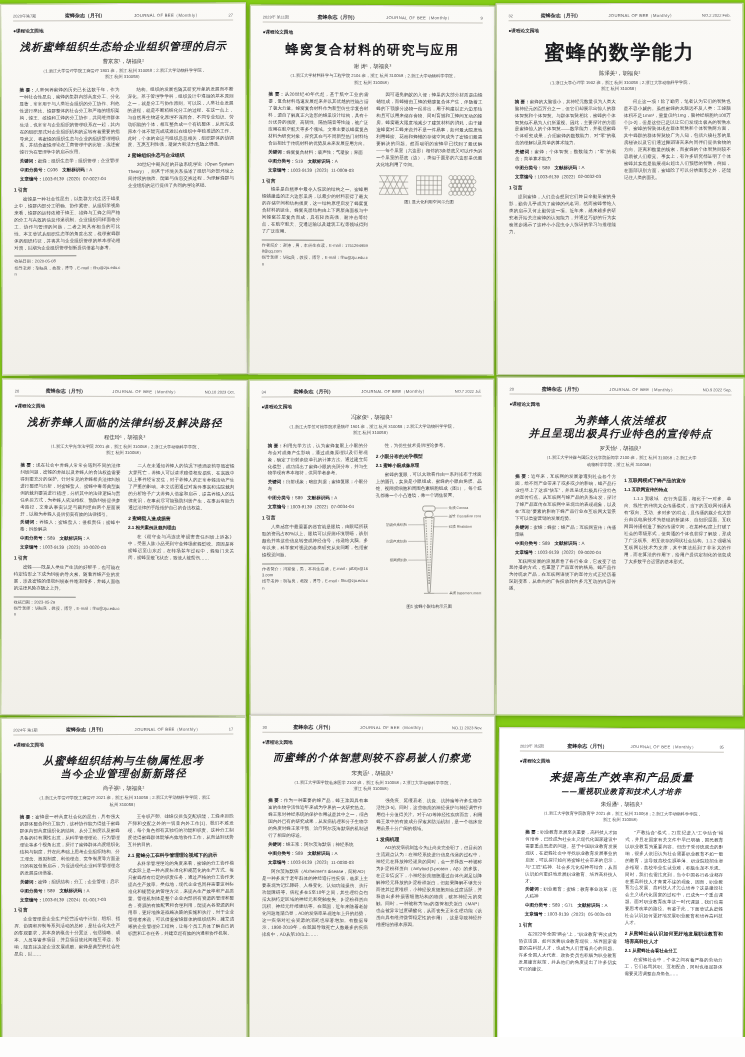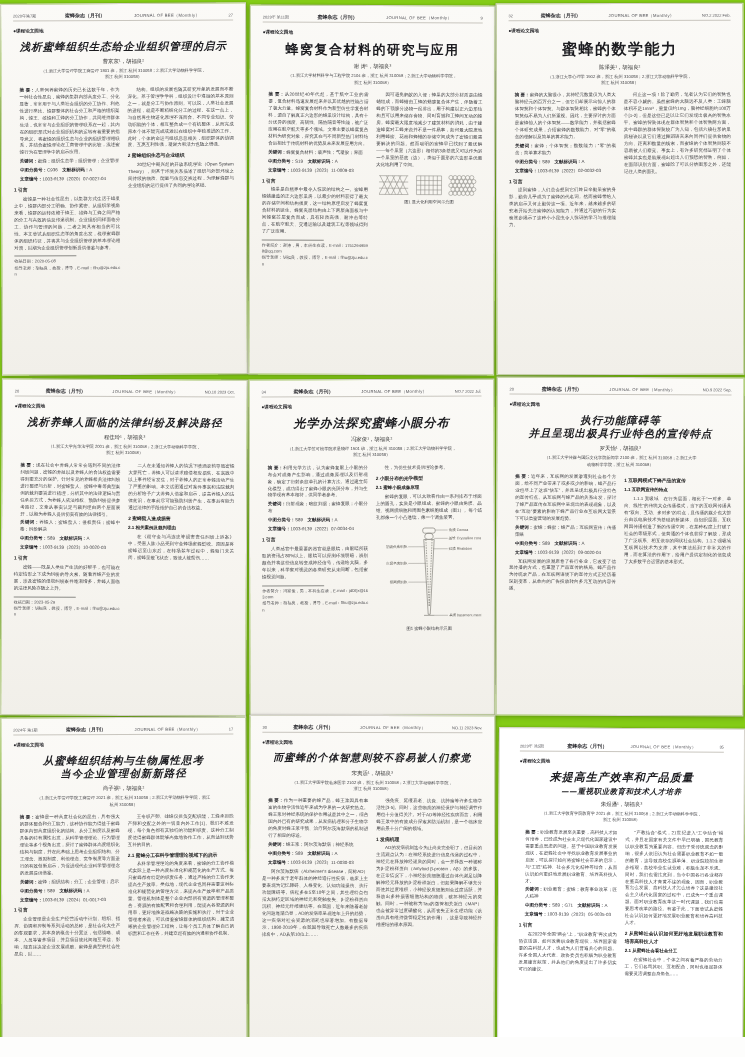--- a/index.html
+++ b/index.html
@@ -39,21 +39,21 @@
   #pages-root .page:nth-child(4){left:1px;top:379px;width:246px;height:337px;transform:rotate(.3deg);}
   #pages-root .page:nth-child(5){left:249px;top:379px;width:246px;height:337px;transform:rotate(-.2deg);}
   #pages-root .page:nth-child(6){left:496px;top:377px;width:248px;height:339px;transform:rotate(.2deg);}
   #pages-root .page:nth-child(7){left:1px;top:717px;width:246px;height:338px;transform:rotate(-.25deg);}
   #pages-root .page:nth-child(8){left:249px;top:715px;width:246px;height:340px;transform:rotate(.15deg);}
   #pages-root .page:nth-child(9){left:498px;top:728px;width:246px;height:327px;transform:rotate(.35deg);
                                  background:#fff;padding:14px 20px 6px;}
   
   #pages-root .page:nth-child(1) .title{font-size:10.5px;}
   #pages-root .page:nth-child(2) .title{font-size:13px;}
-  #pages-root .page:nth-child(3) .title{font-size:15px;}
+  #pages-root .page:nth-child(3) .title{font-size:20px;}
   #pages-root .page:nth-child(4) .title{font-size:10.5px;}
   #pages-root .page:nth-child(5) .title{font-size:12px;}
   #pages-root .page:nth-child(6) .title{font-size:10.5px;}
   #pages-root .page:nth-child(7) .title{font-size:10.5px;}
   #pages-root .page:nth-child(8) .title{font-size:10px;}
   #pages-root .page:nth-child(9) .title{font-size:11px;}
 </style>
 </head>
 <body>
 
@@ -259,24 +259,20 @@
     </div>
   </div>
       <div class="page">
     <div class="phead">
       <span class="ph-l">34</span>
       <span class="ph-c">蜜蜂杂志（月刊）</span>
       <span class="ph-e">JOURNAL OF BEE（Monthly）</span>
       <span class="ph-r">NO.7 2022 Jul.</span>
     </div>
     <div class="stag">●课程论文园地</div>
-    <div class="title script">
-      <div>光学办法探究蜜蜂小眼分布</div>
-
-    </div>
     <div class="authors">冯家俊¹，胡福良²</div>
     <div class="affil">
       <div>（1.浙江大学竺可桢学院求是物理 1901 班，浙江 杭州 310058；2.浙江大学动物科学学院，</div>
       <div>浙江 杭州 310058）</div>
     </div>
     <div class="cols">
       <div class="col">
         <p class="abs"><b>摘 要：</b><span>利用光学方法，认为蜜蜂复眼上小眼的分布会对成像产生影响，通过成像原理以及衍射现象，确定了衍射条纹单孔的计算方法。通过建立简化模型，成功得出了蜜蜂小眼的亮斑分布，并与生物学现有基本相符，供同学者参考。</span></p>
         <p class="kw"><b>关键词：</b><span>衍射现象；暗纹判据；蜜蜂复眼；小眼分布</span></p>
         <p class="kw"><b>中图分类号：</b><span>S89</span>　<b>文献标识码：</b><span>A</span></p>
@@ -322,21 +318,21 @@
   </div>
       <div class="page">
     <div class="phead">
       <span class="ph-l">20</span>
       <span class="ph-c">蜜蜂杂志（月刊）</span>
       <span class="ph-e">JOURNAL OF BEE（Monthly）</span>
       <span class="ph-r">NO.9 2022 Sep.</span>
     </div>
     <div class="stag">●课程论文园地</div>
     <div class="title script">
-      <div>执行功能障碍等</div>
+      <div>为养蜂人依法维权</div>
       <div>并且呈现出极具行业特色的宣传特点</div>
 
     </div>
     <div class="authors">罗天怡¹，胡福良²</div>
     <div class="affil">
       <div>（1.浙江大学传媒与国际文化学院新闻学 2100 班，浙江 杭州 310058；2.浙江大学</div>
       <div>动物科学学院，浙江 杭州 310058）</div>
     </div>
     <div class="cols">
       <div class="col">

